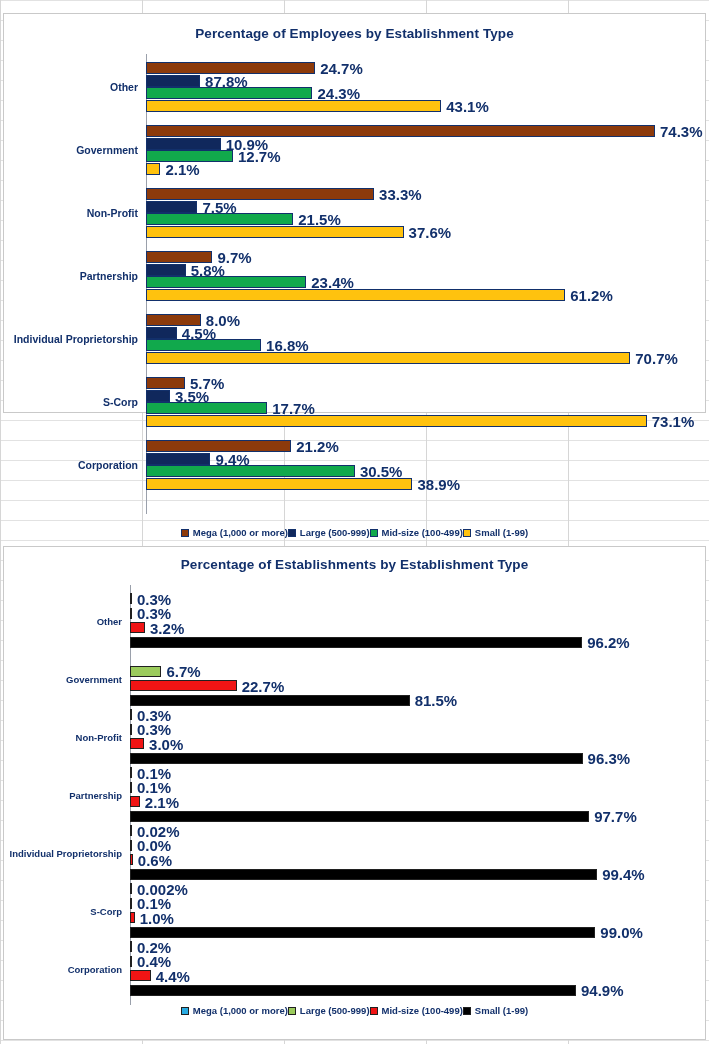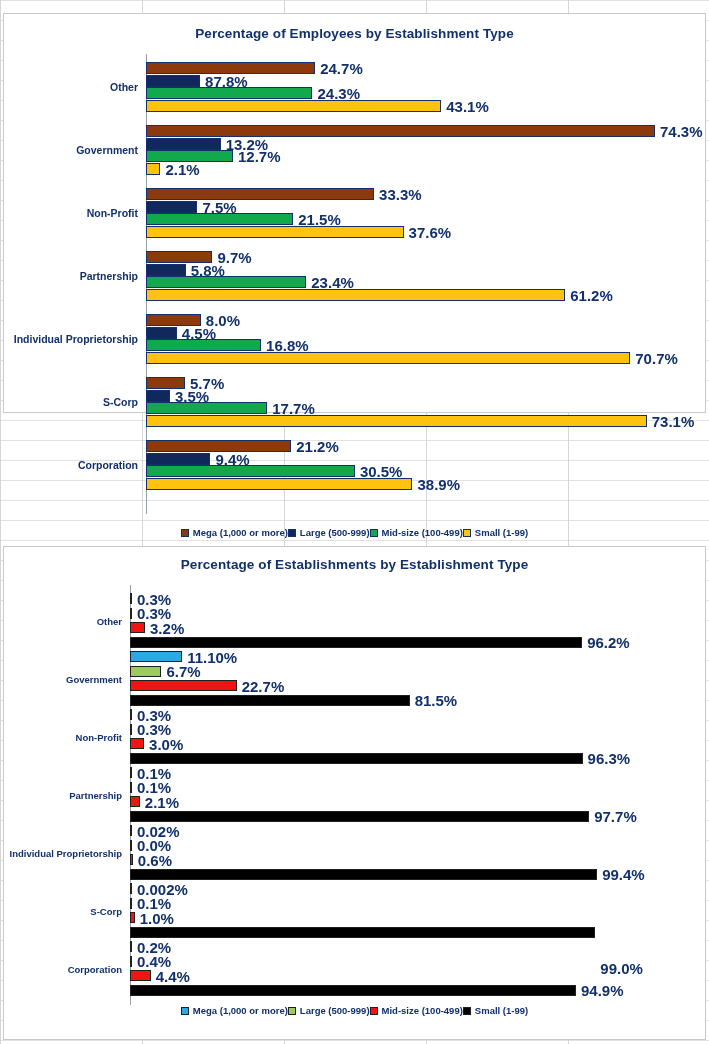--- a/index.html
+++ b/index.html
@@ -107,21 +107,21 @@
         </div>
       </div>
       <div class="group" style="top: 71px; height: 50.4px;">
         <div class="cat-label" style="font-size: 10.5px; right: 564px; width: 160px; top: 20.2px;">Government</div>
         <div class="bar-row" style="top: 0px; height: 12px; left: 4px; right: 0px;">
           <div class="bar" style="width: 508.955px; background: rgb(140, 58, 11);"></div>
           <div class="bar-val" style="left: 513.955px;">74.3%</div>
         </div>
         <div class="bar-row" style="top: 12.6px; height: 12px; left: 4px; right: 0px;">
           <div class="bar" style="width: 74.665px; background: rgb(16, 40, 92);"></div>
-          <div class="bar-val" style="left: 79.665px;">13.2%</div>
+          <div class="bar-val" style="left: 79.665px;">10.9%</div>
         </div>
         <div class="bar-row" style="top: 25.2px; height: 12px; left: 4px; right: 0px;">
           <div class="bar" style="width: 86.995px; background: rgb(17, 169, 76);"></div>
           <div class="bar-val" style="left: 91.995px;">12.7%</div>
         </div>
         <div class="bar-row" style="top: 37.8px; height: 12px; left: 4px; right: 0px;">
           <div class="bar" style="width: 14.385px; background: rgb(255, 194, 14);"></div>
           <div class="bar-val" style="left: 19.385px;">2.1%</div>
         </div>
       </div>
@@ -259,24 +259,20 @@
           <div class="bar" style="width: 15.04px; background: rgb(240, 20, 20);"></div>
           <div class="bar-val" style="left: 20.04px;">3.2%</div>
         </div>
         <div class="bar-row" style="top: 43.8px; height: 11px; left: 6px; right: 0px;">
           <div class="bar" style="width: 452.14px; background: rgb(0, 0, 0);"></div>
           <div class="bar-val" style="left: 457.14px;">96.2%</div>
         </div>
       </div>
       <div class="group" style="top: 66px; height: 58.4px;">
         <div class="cat-label" style="font-size: 9.5px; right: 578px; width: 160px; top: 24.2px;">Government</div>
-        <div class="bar-row" style="top: 0px; height: 11px; left: 6px; right: 0px;">
-          <div class="bar" style="width: 52.17px; background: rgb(41, 171, 226);"></div>
-          <div class="bar-val" style="left: 57.17px;">11.10%</div>
-        </div>
         <div class="bar-row" style="top: 14.6px; height: 11px; left: 6px; right: 0px;">
           <div class="bar" style="width: 31.49px; background: rgb(155, 203, 92);"></div>
           <div class="bar-val" style="left: 36.49px;">6.7%</div>
         </div>
         <div class="bar-row" style="top: 29.2px; height: 11px; left: 6px; right: 0px;">
           <div class="bar" style="width: 106.69px; background: rgb(240, 20, 20);"></div>
           <div class="bar-val" style="left: 111.69px;">22.7%</div>
         </div>
         <div class="bar-row" style="top: 43.8px; height: 11px; left: 6px; right: 0px;">
           <div class="bar" style="width: 279.65px; background: rgb(0, 0, 0);"></div>
@@ -349,21 +345,21 @@
         <div class="bar-row" style="top: 14.6px; height: 11px; left: 6px; right: 0px;">
           <div class="bar" style="width: 2px; background: rgb(155, 203, 92);"></div>
           <div class="bar-val" style="left: 7px;">0.1%</div>
         </div>
         <div class="bar-row" style="top: 29.2px; height: 11px; left: 6px; right: 0px;">
           <div class="bar" style="width: 4.7px; background: rgb(240, 20, 20);"></div>
           <div class="bar-val" style="left: 9.7px;">1.0%</div>
         </div>
         <div class="bar-row" style="top: 43.8px; height: 11px; left: 6px; right: 0px;">
           <div class="bar" style="width: 465.3px; background: rgb(0, 0, 0);"></div>
-          <div class="bar-val" style="left: 470.3px; margin-top: 36px;">99.0%</div>
+          <div class="bar-val" style="left: 470.3px;">99.0%</div>
         </div>
       </div>
       <div class="group" style="top: 356px; height: 58.4px;">
         <div class="cat-label" style="font-size: 9.5px; right: 578px; width: 160px; top: 24.2px;">Corporation</div>
         <div class="bar-row" style="top: 0px; height: 11px; left: 6px; right: 0px;">
           <div class="bar" style="width: 2px; background: rgb(41, 171, 226);"></div>
           <div class="bar-val" style="left: 7px;">0.2%</div>
         </div>
         <div class="bar-row" style="top: 14.6px; height: 11px; left: 6px; right: 0px;">
           <div class="bar" style="width: 2px; background: rgb(155, 203, 92);"></div>

